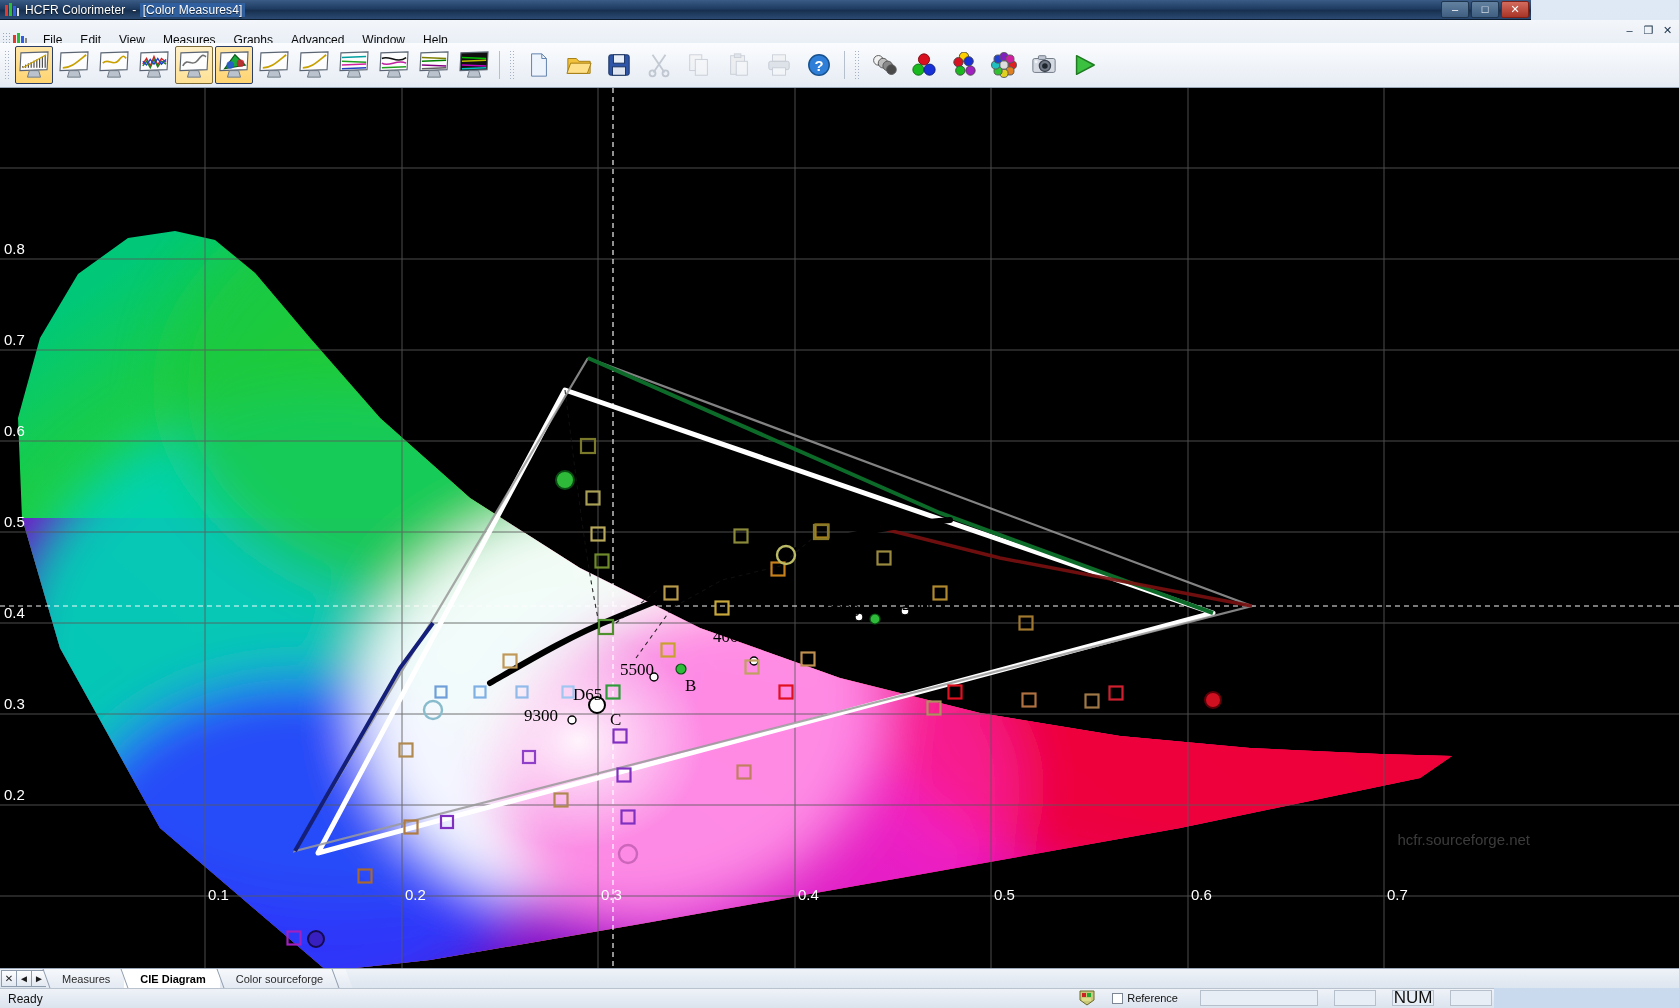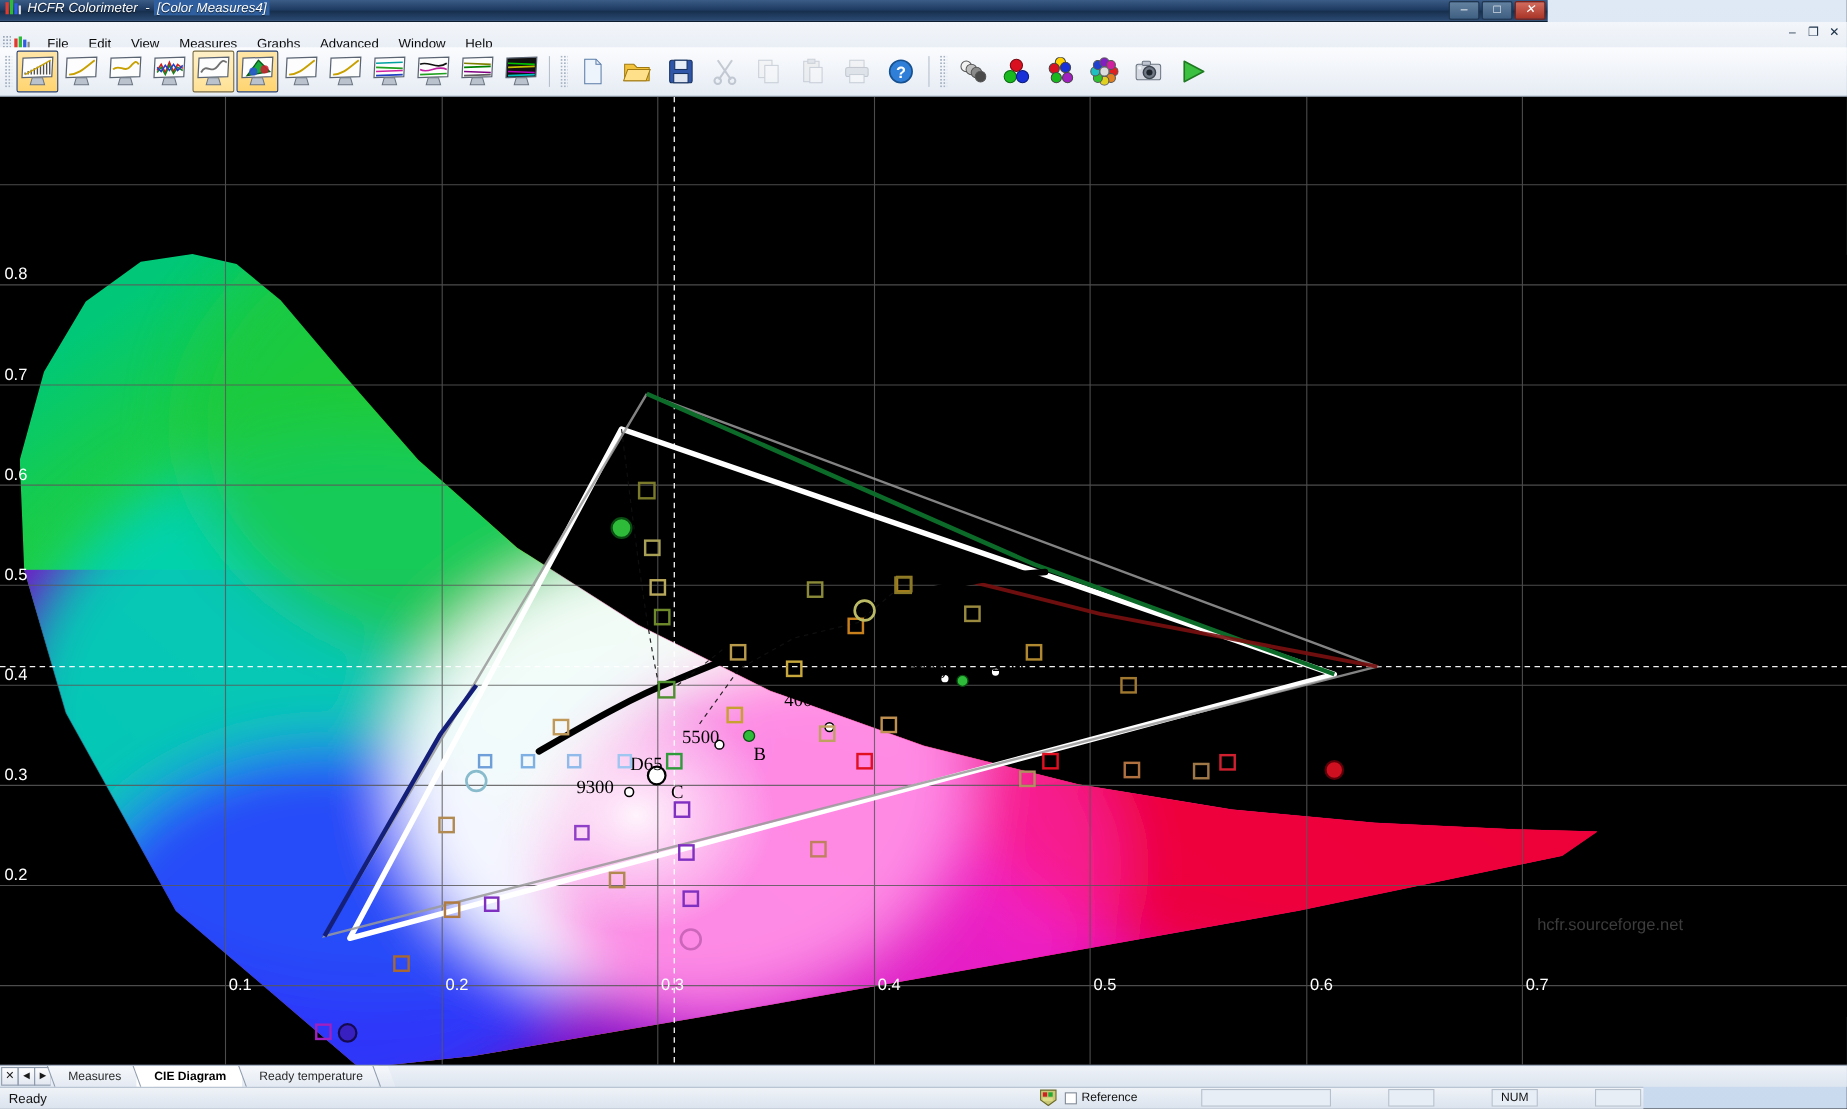--- a/index.html
+++ b/index.html
@@ -11,25 +11,24 @@
     background: #000;
   }
   #app {
     position: relative;
     width: 1679px; height: 1008px;
     background: linear-gradient(#dfe9f5, #c9d9ee);
   }
 
   
   .titlebar {
-    position: absolute; left: 0; top: 0; width: 1407px; height: 20px;
+    position: absolute; left: 0; top: 0; width: 1531px; height: 20px;
     background: linear-gradient(#3b5c86, #1f3c63 45%, #17304f 55%, #2b4a73);
-    display: flex; align-items: flex-start;
+    display: flex; align-items: center;
     border-bottom: 1px solid #0d1d30;
-    font-style: italic;
   }
   .title-icon { width: 16px; height: 14px; margin: 0 5px 0 4px; display: block; }
   .title-text {
     color: #ffffff; font-size: 12px; letter-spacing: .1px;
     text-shadow: 0 1px 1px rgba(0,0,0,.7);
     white-space: nowrap;
   }
   .title-sel {
     background: #2f5f9e; padding: 0 3px;
   }
@@ -122,24 +121,24 @@
   }
 
   
   .statusbar {
     position: absolute; left: 0; top: 988px; width: 1494px; height: 20px;
     background: linear-gradient(#eff3f8,#dbe3ee);
     border-top: 1px solid #b9c3d0;
     display: flex; align-items: center;
   }
   .status-text { font-size: 12px; color: #111; margin-left: 8px; }
-  .status-right { position: absolute; right: 2px; top: 1px; display: flex; align-items: center; gap: 6px; }
+  .status-right { position: absolute; right: 2px; top: 1px; display: flex; align-items: center; gap: 16px; }
   .status-pane {
     height: 16px; border: 1px solid #b6c0cd; background: #e8eef6;
-    font-size: 11px; color: #111; display: flex; align-items: center; justify-content: center; margin-left: 46px;
+    font-size: 17px; color: #111; display: flex; align-items: center; justify-content: center;
   }
   .ref-box { display: flex; align-items: center; gap: 4px; font-size: 11px; color: #111; margin-right: 6px; }
   .ref-chk { width: 11px; height: 11px; border: 1px solid #7d8794; background: #fff; }
 </style>
 </head>
 <body>
 
 <div id="app">
 
   <div class="titlebar">
@@ -711,21 +710,21 @@
         <div>►</div>
       </div>
     <div id="tab-items" style="display:flex;align-items:center;">
         <div class="tab">
           <span>Measures</span>
         </div>
         <div class="tab active">
           <span>CIE Diagram</span>
         </div>
         <div class="tab">
-          <span>Ready temperature</span>
+          <span>Color sourceforge</span>
         </div>
       </div>
     <div class="tab-end"></div>
   </div>
 
   <div class="statusbar">
     <span class="status-text">Ready</span>
     <div class="status-right">
       <svg width="18" height="16" viewBox="0 0 18 16">
         <path d="M2 1 h14 v9 l-7 5 l-7 -5 Z" fill="#c8c878" stroke="#6a6a2a" stroke-width="1"></path>

